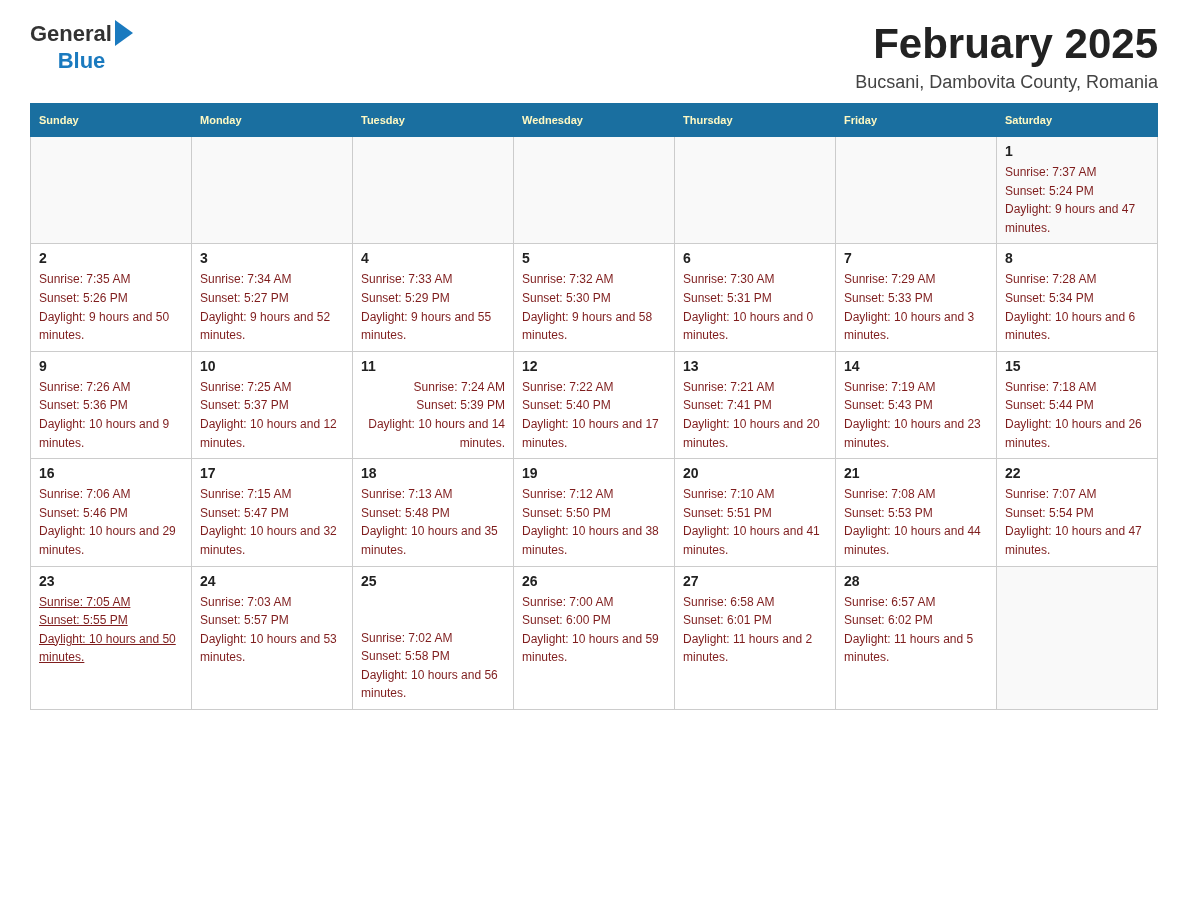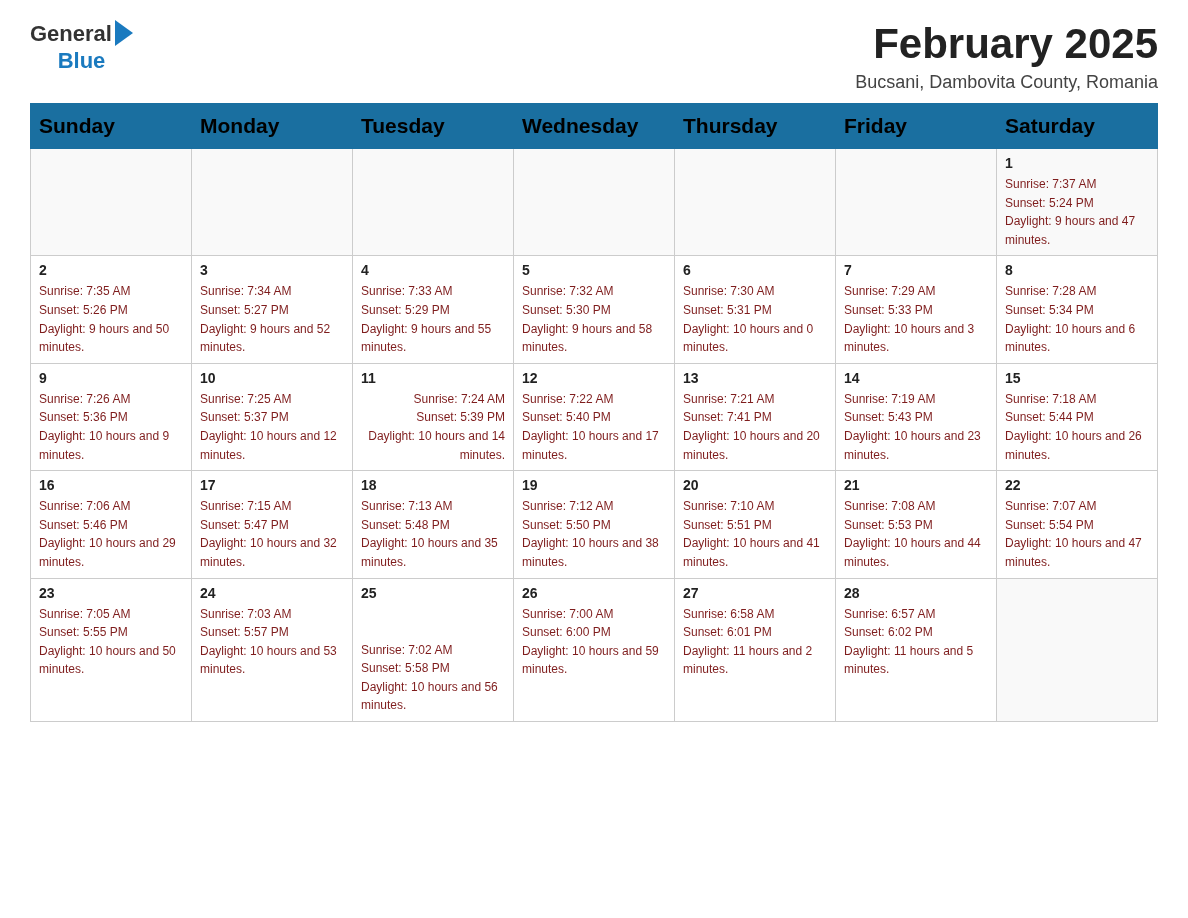--- a/index.html
+++ b/index.html
@@ -39,22 +39,22 @@
       color: #444;
       margin-top: 4px;
     }
     .calendar {
       width: 100%;
       border-collapse: collapse;
       margin-top: 10px;
     }
     .calendar th {
       background-color: #1a6fa0;
-      color: #000000;
-      font-size: 21px;
+      color: #fef9c3;
+      font-size: 11px;
       font-weight: bold;
       padding: 10px 8px;
       text-align: left;
       border: 1px solid #1a6fa0;
     }
     .calendar td {
       vertical-align: top;
       border: 1px solid #ccc;
       padding: 6px 8px;
       width: 14.28%;
@@ -273,21 +273,21 @@
         <td>
           <span class="day-number">22</span>
           <div class="day-info" style="white-space: pre-line;">Sunrise: 7:07 AM
 Sunset: 5:54 PM
 Daylight: 10 hours and 47 minutes.</div>
         </td>
       </tr>
       <tr>
         <td>
           <span class="day-number">23</span>
-          <div class="day-info" style="white-space: pre-line;">Sunrise: 7:05 AM
+          <div class="day-info" style="white-space: pre-line; text-decoration: underline;">Sunrise: 7:05 AM
 Sunset: 5:55 PM
 Daylight: 10 hours and 50 minutes.</div>
         </td>
         <td>
           <span class="day-number">24</span>
           <div class="day-info" style="white-space: pre-line;">Sunrise: 7:03 AM
 Sunset: 5:57 PM
 Daylight: 10 hours and 53 minutes.</div>
         </td>
         <td>

